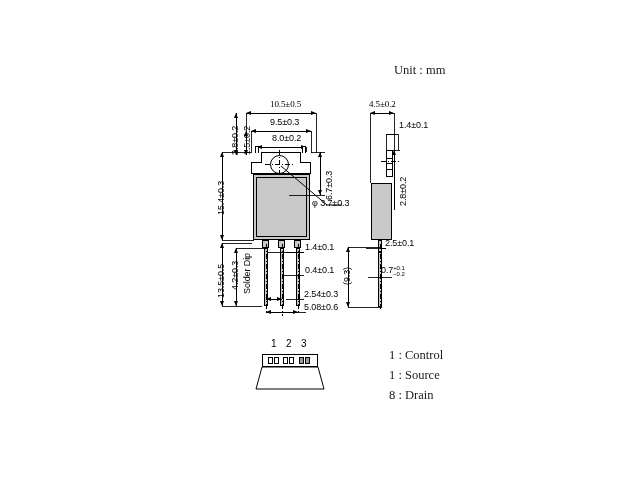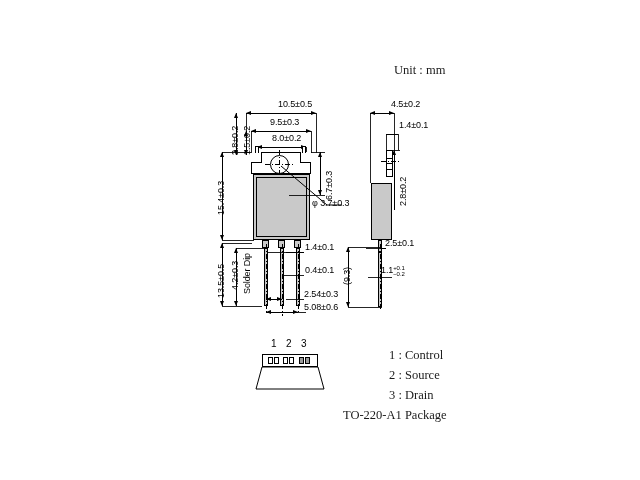--- a/index.html
+++ b/index.html
@@ -76,21 +76,21 @@
   .boxg{position:absolute;border:1px solid #000;box-sizing:border-box;background:#c9c9c9;}
   .circ{position:absolute;border:1px solid #000;border-radius:50%;box-sizing:border-box;background:#fff;}
 </style>
 </head>
 <body>
 
 <div id="sheet">
 
   <div class="serif" style="left:394px;top:64px;">Unit : mm</div>
 
-  <div class="lbl" style="left:278px;top:100px;">10.5±0.5</div>
+  <div class="lbl" style="left:270px;top:100px;font-family:Liberation Serif, serif;">10.5±0.5</div>
   <div class="ln h" style="left:246px;top:113px;width:70px;"></div>
   <div class="ar ar-l" style="left:246px;top:111px;"></div>
   <div class="ar ar-r" style="left:311px;top:111px;"></div>
   <div class="ext" style="left:246px;top:113px;height:40px;"></div>
   <div class="ext" style="left:316px;top:113px;height:40px;"></div>
 
   <div class="lbl" style="left:270px;top:118px;">9.5±0.3</div>
   <div class="ln h" style="left:251px;top:131px;width:60px;"></div>
   <div class="ar ar-l" style="left:251px;top:129px;"></div>
   <div class="ar ar-r" style="left:306px;top:129px;"></div>
@@ -187,21 +187,21 @@
   <div class="ar ar-l" style="left:266px;top:297px;"></div>
   <div class="ar ar-r" style="left:277px;top:297px;"></div>
   <div class="exth" style="left:286px;top:299px;width:18px;"></div>
 
   <div class="lbl" style="left:304px;top:303px;">5.08±0.6</div>
   <div class="ln h" style="left:266px;top:312px;width:32px;"></div>
   <div class="ar ar-l" style="left:266px;top:310px;"></div>
   <div class="ar ar-r" style="left:293px;top:310px;"></div>
   <div class="exth" style="left:298px;top:312px;width:8px;"></div>
 
-  <div class="lbl" style="left:391px;top:100px;">4.5±0.2</div>
+  <div class="lbl" style="left:369px;top:100px;font-family:Liberation Serif, serif;">4.5±0.2</div>
   <div class="ln h" style="left:370px;top:113px;width:24px;"></div>
   <div class="ar ar-l" style="left:370px;top:111px;"></div>
   <div class="ar ar-r" style="left:389px;top:111px;"></div>
   <div class="ext" style="left:370px;top:113px;height:70px;"></div>
   <div class="ext" style="left:394px;top:113px;height:40px;"></div>
 
   <div class="lbl" style="left:399px;top:121px;">1.4±0.1</div>
   <div class="ln h" style="left:386px;top:134px;width:12px;"></div>
   <div class="ext" style="left:386px;top:134px;height:16px;"></div>
   <div class="ext" style="left:398px;top:134px;height:16px;"></div>
@@ -221,21 +221,21 @@
 
   <div class="boxg" style="left:378px;top:240px;width:4px;height:12px;"></div>
   <div class="boxg" style="left:378px;top:252px;width:4px;height:55px;"></div>
   <div class="cl-v" style="left:380px;top:244px;height:66px;"></div>
 
   <div class="lbl" style="left:385px;top:239px;">2.5±0.1</div>
   <div class="exth" style="left:366px;top:248px;width:18px;"></div>
   <div class="ln h" style="left:382px;top:248px;width:4px;"></div>
 
   <div class="lbl" style="left:381px;top:265px;">
-    <span>1.1</span><span class="tol"><i>+0.1</i><i>−0.2</i></span>
+    <span>0.7</span><span class="tol"><i>+0.1</i><i>−0.2</i></span>
   </div>
   <div class="exth" style="left:368px;top:277px;width:24px;"></div>
 
   <div class="lbl rot" style="left:343px;top:285px;">(9.3)</div>
   <div class="ln v" style="left:348px;top:247px;height:60px;"></div>
   <div class="ar ar-u" style="left:346px;top:247px;"></div>
   <div class="ar ar-d" style="left:346px;top:302px;"></div>
   <div class="exth" style="left:348px;top:247px;width:32px;"></div>
   <div class="exth" style="left:348px;top:307px;width:34px;"></div>
 
@@ -249,17 +249,16 @@
   </svg>
 
   <div class="box" style="left:268px;top:357px;width:5px;height:7px;"></div>
   <div class="box" style="left:274px;top:357px;width:5px;height:7px;"></div>
   <div class="box" style="left:283px;top:357px;width:5px;height:7px;"></div>
   <div class="box" style="left:289px;top:357px;width:5px;height:7px;"></div>
   <div class="box" style="left:299px;top:357px;width:5px;height:7px;background:#9a9a9a;"></div>
   <div class="box" style="left:305px;top:357px;width:5px;height:7px;background:#9a9a9a;"></div>
 
   <div class="serif" style="left:389px;top:349px;">1 : Control</div>
-  <div class="serif" style="left:389px;top:369px;">2 : Source</div>
-  <div class="serif" style="left:389px;top:389px;">3 : Drain</div>
-  <div class="serif" style="left:343px;top:409px;">TO-220-A1 Package</div>
+  <div class="serif" style="left:389px;top:369px;">1 : Source</div>
+  <div class="serif" style="left:389px;top:389px;">8 : Drain</div>
 
 </div>
 
 </body></html>

